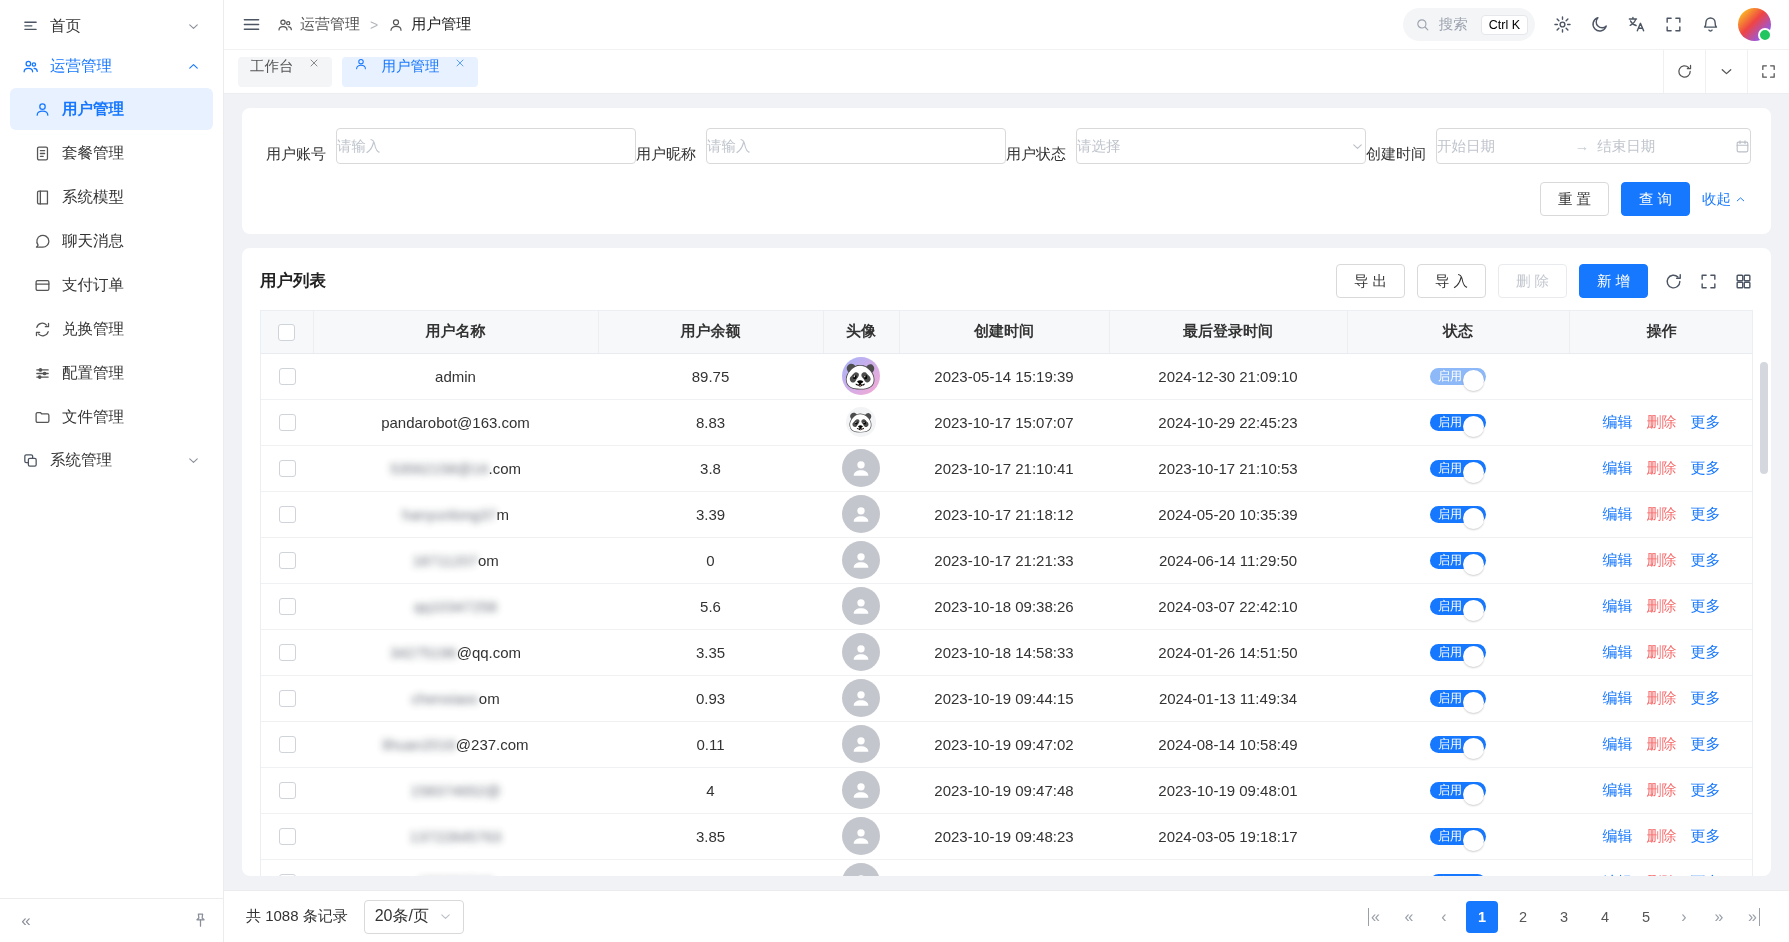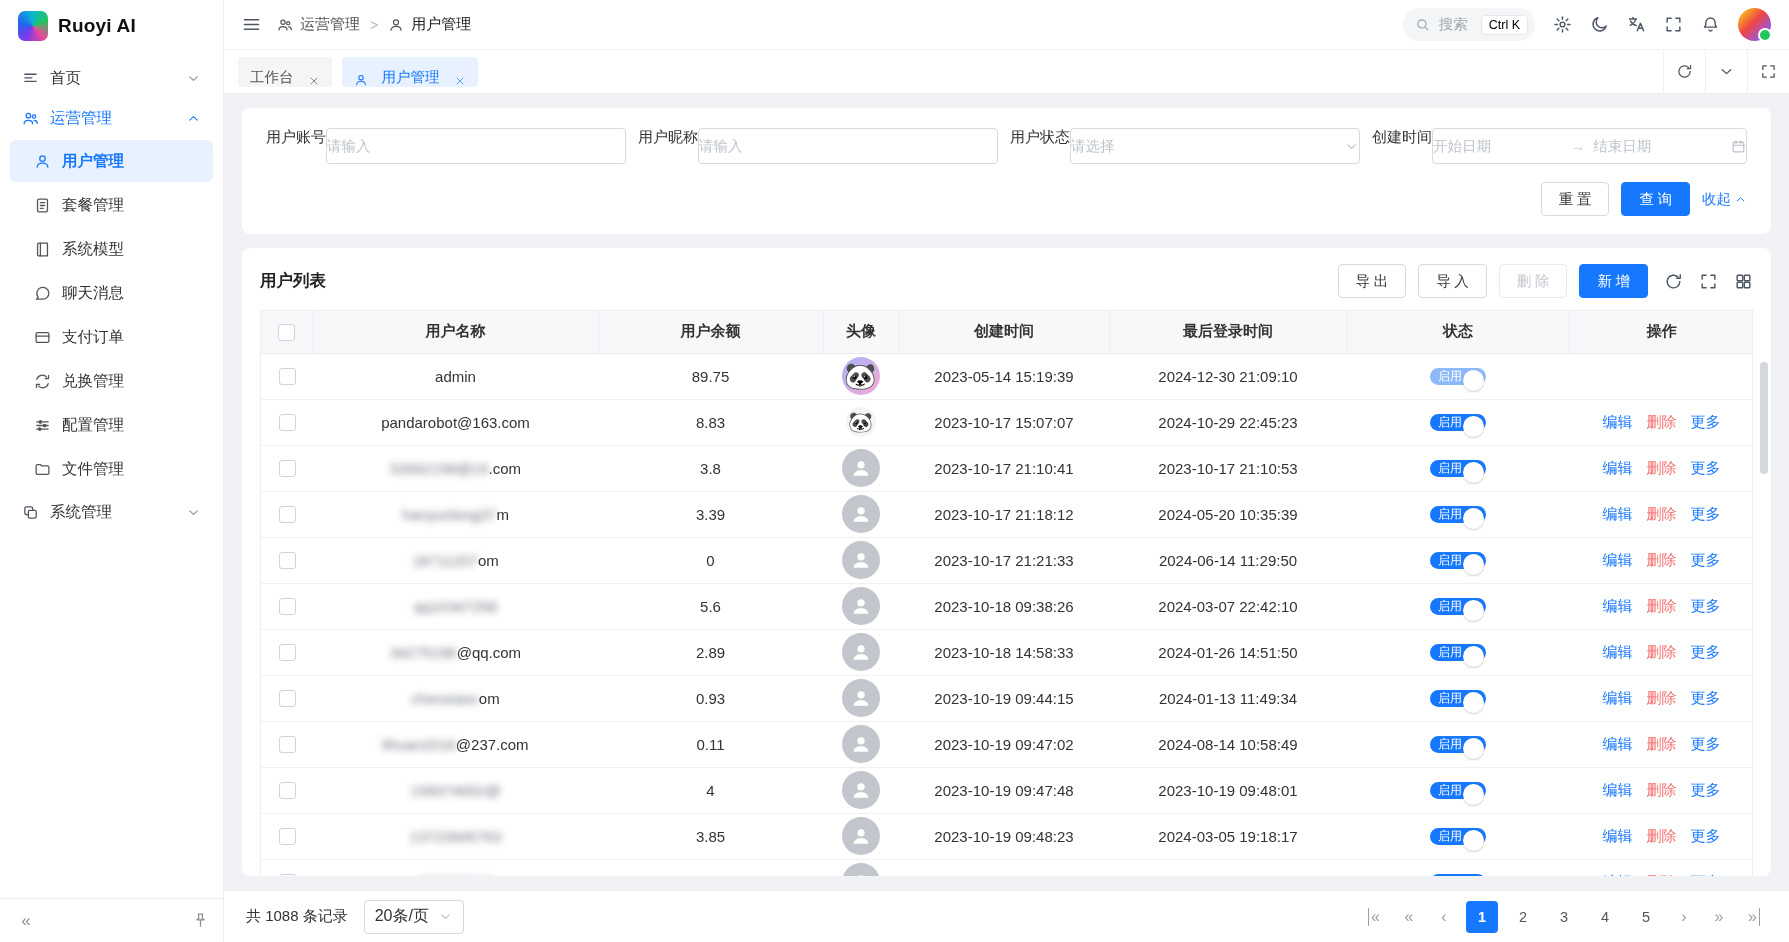--- a/index.html
+++ b/index.html
@@ -44,48 +44,48 @@
   .top-right{margin-left:auto;display:flex;align-items:center;gap:18px}
   .searchbox{height:33px;background:#f4f5f7;border-radius:17px;display:flex;align-items:center;gap:9px;padding:0 7px 0 12px;color:#9ca3af;cursor:pointer}
   .s-ph{font-size:14.5px;margin-right:4px}
   .kbd{background:#fff;border:1px solid #e5e7eb;border-radius:4px;font-size:12.5px;padding:2px 7px;color:#000000}
   .avatar{width:33px;height:33px;border-radius:50%;position:relative;cursor:pointer;background:linear-gradient(135deg,#fbbf24 10%,#ef4444 45%,#8b5cf6 85%);flex:none}
   .avatar::after{content:"";position:absolute;right:-1px;bottom:-1px;width:10px;height:10px;border-radius:50%;background:#22c55e;border:2px solid #fff}
 
   
   .tabbar{height:44px;background:#fff;border-bottom:1px solid #ebedf0;display:flex;align-items:center;padding:0 0 0 14px;flex:none}
   .tabs{display:flex;align-items:center;gap:10px}
-  .tab{height:30px;border-radius:4px;background:#f4f5f7;display:flex;align-items:flex-end;gap:14px;padding:0 12px;font-size:14.5px;color:#555;cursor:pointer}
+  .tab{height:30px;border-radius:4px;background:#f4f5f7;display:flex;align-items:flex-start;gap:14px;padding:0 12px;font-size:14.5px;color:#555;cursor:pointer}
   .tab .i{width:14px;height:14px}
   .tab .x{width:12px;height:12px;opacity:.75}
   .tab.active{background:#e8f1ff;color:#1677ff}
   .tab-tools{margin-left:auto;display:flex;align-items:stretch;height:100%}
   .tab-tool{width:42px;display:flex;align-items:center;justify-content:center;color:#555;border-left:1px solid #f0f0f0;cursor:pointer}
   .tab-tool .i,.tab-tool{width:42px}
   .tab-tool span.i{width:17px;height:17px}
 
   
   .content{flex:1;min-height:0;padding:14px 18px;display:flex;flex-direction:column;gap:14px;overflow:hidden}
   .card{background:#fff;border-radius:8px}
 
   
   .filter-card{padding:20px 24px 18px;flex:none}
   .filter-row{display:flex;align-items:center;justify-content:space-between}
-  .ffield{display:flex;align-items:flex-start;}
+  .ffield{display:flex;align-items:flex-end;gap:10px}
   .flabel{font-size:15px;color:#333;white-space:nowrap}
   .finput{height:36px;border:1px solid #d9d9d9;border-radius:4px;background:#fff;font-size:14.5px;color:#333;padding:0 0;outline:none}
   .finput::placeholder{color:#bfc4cc}
   input.finput{width:300px}
   .fselect{width:290px;display:flex;align-items:center;justify-content:space-between;cursor:pointer}
   .fselect .ph{color:#bfc4cc}
   .fdate{width:315px;display:flex;align-items:center;gap:8px;cursor:pointer;color:#bfc4cc}
   .fdate .ph{flex:1;text-align:left}
   .fdate .arrow{flex:none;text-align:center;color:#c9ced6}
   .filter-actions{display:flex;justify-content:flex-end;align-items:center;gap:12px;margin-top:18px}
-  .btn{height:34px;padding:0 17px;border-radius:4px;border:1px solid #d9d9d9;background:#fff;font-size:14.5px;color:#333;display:inline-flex;align-items:center;justify-content:center;cursor:pointer;font-family:Liberation Serif, serif;white-space:nowrap}
+  .btn{height:34px;padding:0 17px;border-radius:4px;border:1px solid #d9d9d9;background:#fff;font-size:14.5px;color:#333;display:inline-flex;align-items:center;justify-content:center;cursor:pointer;font-family:Liberation Sans, sans-serif;white-space:nowrap}
   .btn.primary{background:#1677ff;border-color:#1677ff;color:#fff}
   .btn.disabled{color:#c3c7cf;border-color:#e8eaee;cursor:not-allowed}
   .link{color:#1677ff;font-size:14.5px;display:inline-flex;align-items:center;gap:3px;cursor:pointer;text-decoration:none}
 
   
   .list-card{flex:1;min-height:0;padding:16px 18px 0;display:flex;flex-direction:column;position:relative;overflow:hidden}
   .list-head{display:flex;align-items:center;margin-bottom:12px;height:34px;flex:none}
   .list-title{font-size:16.5px;font-weight:600;color:#222}
   .list-tools{margin-left:auto;display:flex;align-items:center;gap:12px}
   .tool-icon{width:19px;height:19px;color:#4b5563;cursor:pointer;margin-left:4px}
@@ -116,24 +116,20 @@
   .pnum{min-width:32px;height:32px;border-radius:4px;display:flex;align-items:center;justify-content:center;font-size:14.5px;color:#555;cursor:pointer}
   .pnum.active{background:#1677ff;color:#fff;font-weight:600}
   .picon{width:26px;height:28px;display:flex;align-items:center;justify-content:center;font-size:16px;color:#9aa0a8;cursor:pointer;user-select:none}
   .bar-left{border-left:1.6px solid currentColor;padding-left:2px}
   .bar-right{border-right:1.6px solid currentColor;padding-right:2px}
 </style>
 </head>
 <body>
 
 <aside class="sidebar">
-  <div class="logo">
-    <span class="logo-mark"></span>
-    <span class="logo-text">Ruoyi AI</span>
-  </div>
   <nav class="nav">
       <div class="nav-item">
         <span class="i">
           <svg viewBox="0 0 24 24" fill="none" stroke="currentColor" stroke-width="1.8" stroke-linecap="round" stroke-linejoin="round">
             <path d="M4 6h16M4 11h10M4 16h16"></path>
           </svg>
         </span>
         <span class="nlabel">首页</span>
         <span class="i chev">
           <svg viewBox="0 0 24 24" fill="none" stroke="currentColor" stroke-width="1.8" stroke-linecap="round" stroke-linejoin="round">
@@ -576,21 +572,21 @@
                 <td>2023-10-18 09:38:26</td>
                 <td>2024-03-07 22:42:10</td>
                 <td><span class="switch">
                     <span class="sw-label">启用</span>
                   </span></td>
                 <td><a class="op-link">编辑</a><a class="op-link remove">删除</a><a class="op-link">更多</a></td>
               </tr>
               <tr>
                 <td><span class="cb"></span></td>
                 <td><span class="blurred">34275196</span><span>@qq.com</span></td>
-                <td>2.89</td>
+                <td>3.35</td>
                 <td><span class="av ">
                     <svg viewBox="0 0 24 24" fill="currentColor">
                       <circle cx="12" cy="8.5" r="4"></circle>
                       <path d="M4 20.5c0-4 3.6-6 8-6s8 2 8 6z"></path>
                     </svg>
                   </span></td>
                 <td>2023-10-18 14:58:33</td>
                 <td>2024-01-26 14:51:50</td>
                 <td><span class="switch">
                     <span class="sw-label">启用</span>

